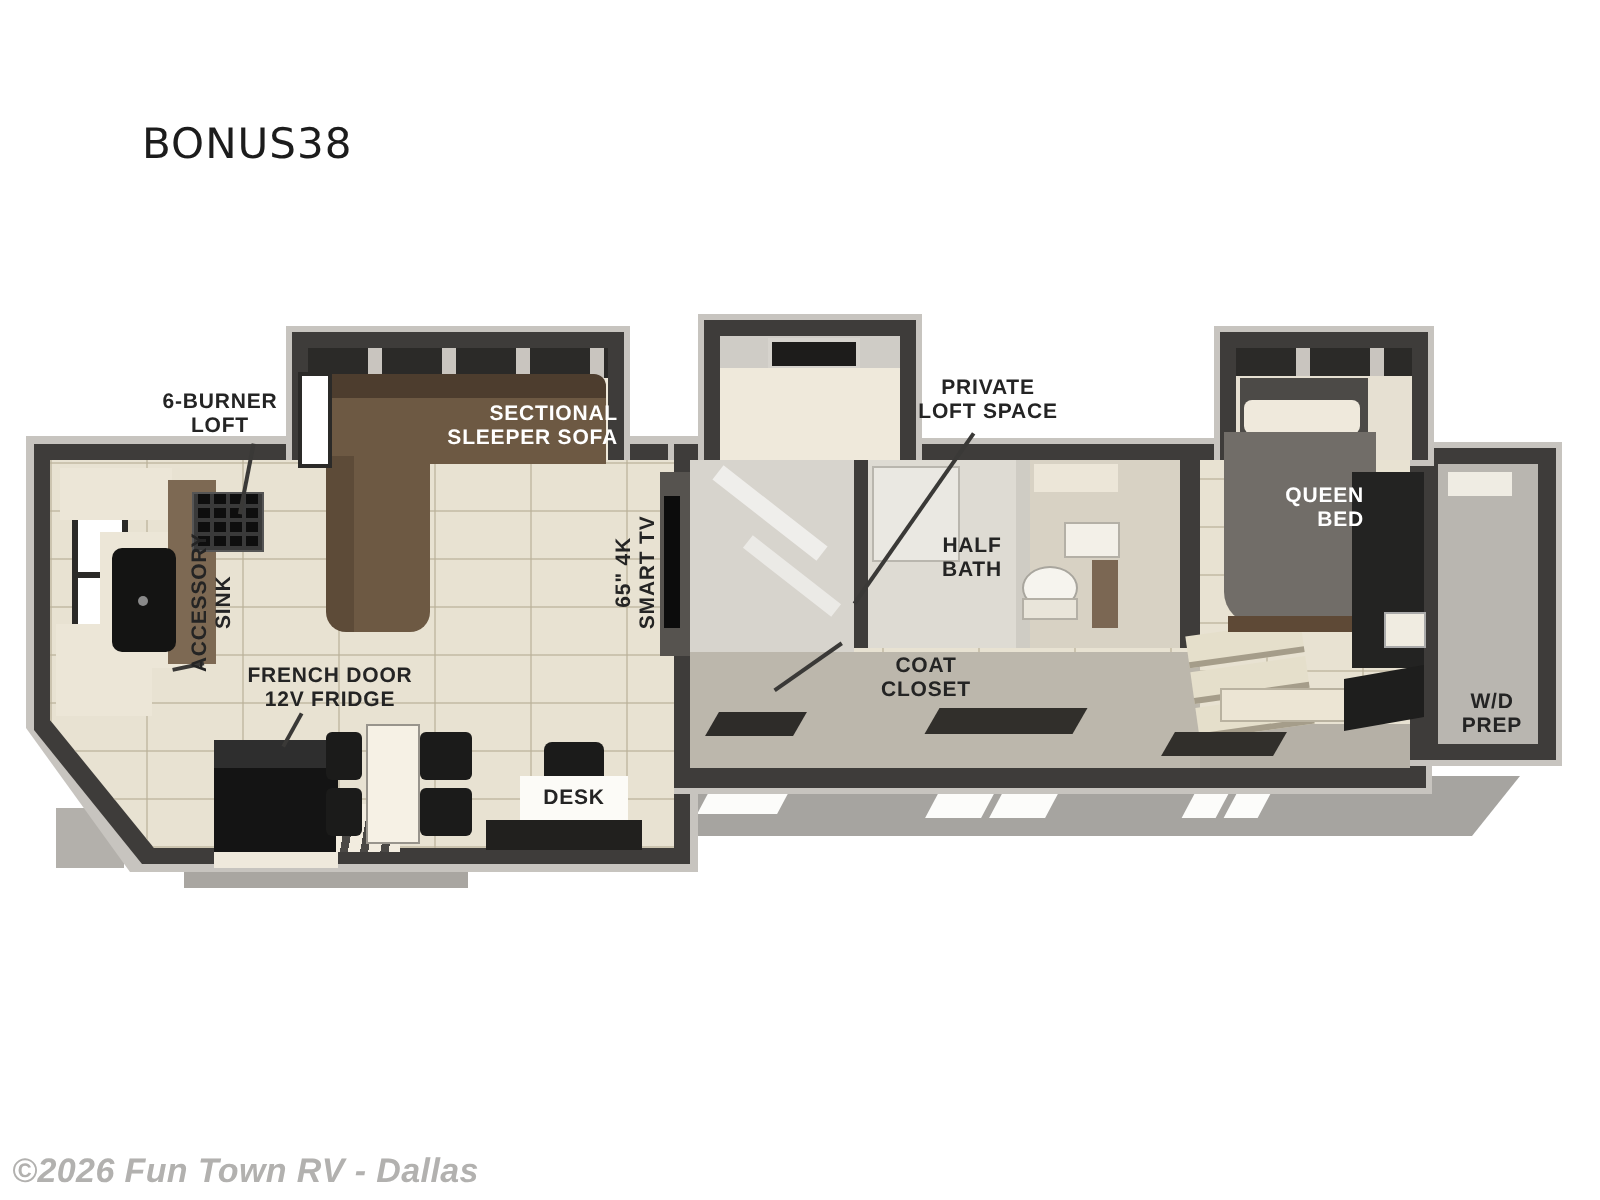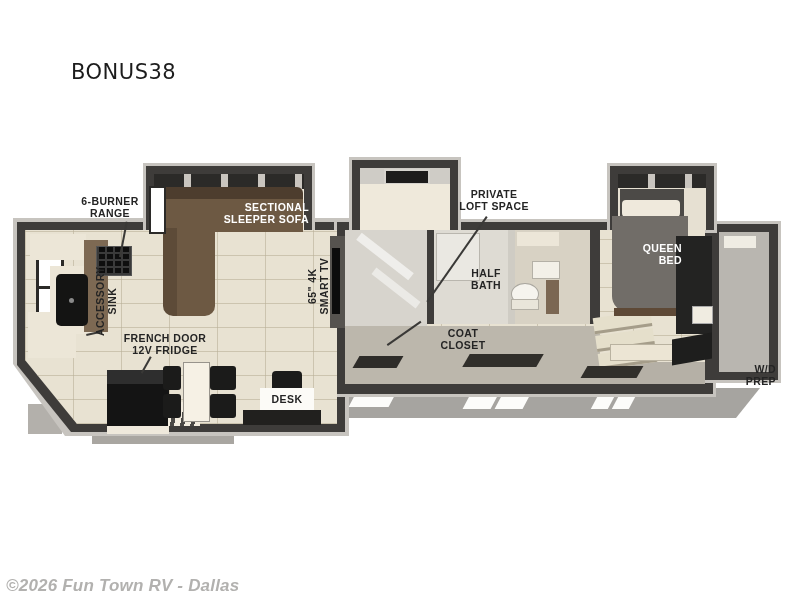--- a/index.html
+++ b/index.html
@@ -132,21 +132,21 @@
     <div class="abs" style="left:724px;top:236px;width:32px;height:12px;background:#efece3;z-index:7;"></div>
 
     <div class="ld" style="left:127px;top:221px;width:36px;transform:rotate(101deg);"></div>
     <div class="ld" style="left:102px;top:331px;width:16px;transform:rotate(168deg);"></div>
     <div class="ld" style="left:487px;top:216px;width:104px;transform:rotate(125deg);"></div>
     <div class="ld" style="left:151px;top:356px;width:19px;transform:rotate(119deg);"></div>
     <div class="ld" style="left:421px;top:321px;width:41px;transform:rotate(145deg);"></div>
 
     <div class="lbl" style="left:62px;top:195px;width:96px;">
       <span>6-BURNER</span>
-      <span>RANGE</span>
+      <span>LOFT</span>
     </div>
     <div class="lbl white" style="left:189px;top:201px;width:120px;">
       <span>SECTIONAL</span>
       <span>SLEEPER SOFA</span>
     </div>
     <div class="lbl white" style="left:602px;top:242px;width:80px;">
       <span>QUEEN</span>
       <span>BED</span>
     </div>
     <div class="lbl" style="left:434px;top:188px;width:120px;">
@@ -158,21 +158,21 @@
       <span>BATH</span>
     </div>
     <div class="lbl" style="left:105px;top:332px;width:120px;">
       <span>FRENCH DOOR</span>
       <span>12V FRIDGE</span>
     </div>
     <div class="lbl" style="left:423px;top:327px;width:80px;">
       <span>COAT</span>
       <span>CLOSET</span>
     </div>
-    <div class="lbl" style="left:716px;top:363px;width:60px;text-align:right;">
+    <div class="lbl" style="left:716px;top:345px;width:60px;">
       <span>W/D</span>
       <span>PREP</span>
     </div>
     <div class="lbl vert" style="left:67px;top:289px;width:78px;">
       <span>ACCESSORY</span>
       <span>SINK</span>
     </div>
     <div class="lbl vert" style="left:286px;top:274px;width:64px;">
       <span>65" 4K</span>
       <span>SMART TV</span>

